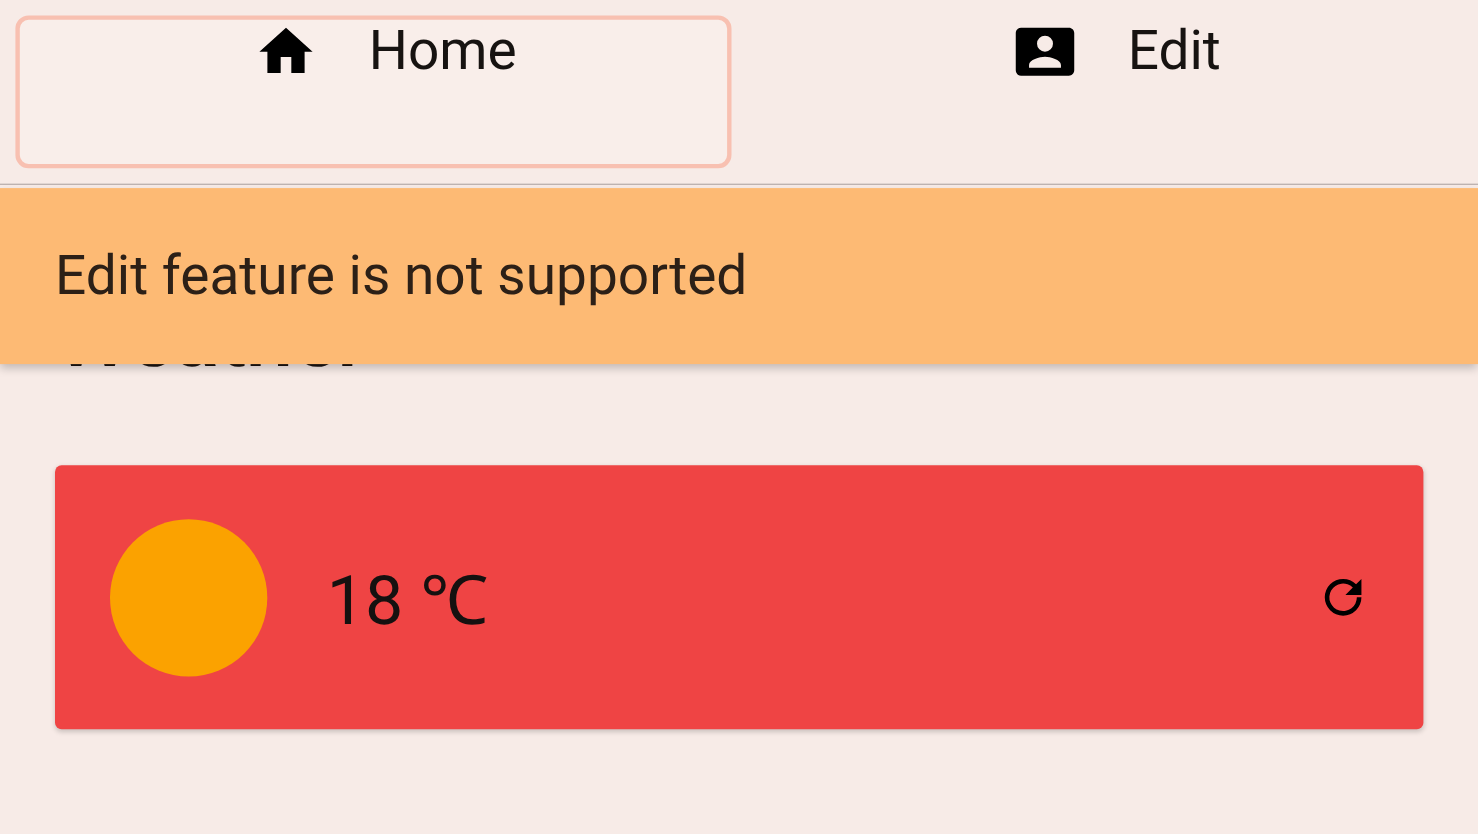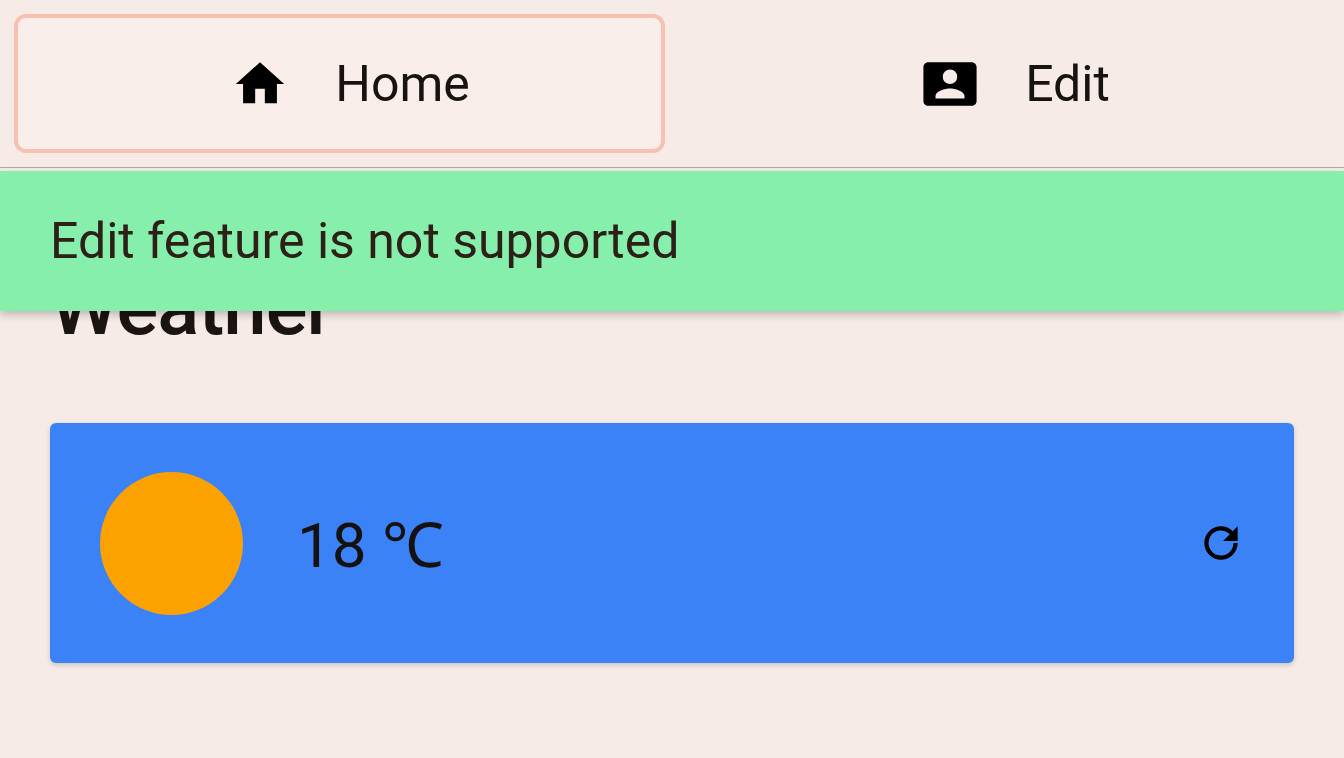--- a/index.html
+++ b/index.html
@@ -13,21 +13,20 @@
   .tabs {
     display: flex;
     height: 168px;
     border-bottom: 1px solid #b0a6a3;
     padding: 14px;
     gap: 14px;
   }
   .tab {
     flex: 1;
     display: flex;
-    align-items: center;
     justify-content: center;
     gap: 46px;
     border-radius: 12px;
     border: 4px solid transparent;
     cursor: pointer;
     padding-left: 22px;
   }
   .tab.active {
     border: 4px solid #f8c0b1;
     background: #f9eeea;
@@ -46,21 +45,21 @@
   .section-title {
     font-size: 78px;
     font-weight: 500;
     color: #1a1412;
     margin-top: 94px;
     letter-spacing: -1px;
   }
 
   .card {
     margin-top: 70px;
-    background: #3b82f6;
+    background: #ef4444;
     border-radius: 6px;
     box-shadow: 0 2px 5px rgba(0,0,0,0.18);
     display: flex;
     align-items: center;
     padding: 48px 50px;
     position: relative;
     height: 240px;
   }
   .sun {
     width: 143px;
@@ -85,22 +84,22 @@
     cursor: pointer;
     color: #000;
   }
   .refresh svg { width: 100%; height: 100%; }
 
   .toast {
     position: absolute;
     top: 171px;
     left: 0;
     right: 0;
-    height: 140px;
-    background: #86efac;
+    height: 160px;
+    background: #fdba74;
     display: flex;
     align-items: center;
     padding: 0 50px;
     box-shadow: 0 4px 8px rgba(0,0,0,0.22);
   }
   .toast-text {
     font-size: 50px;
     color: #2c2017;
     font-weight: 400;
   }

